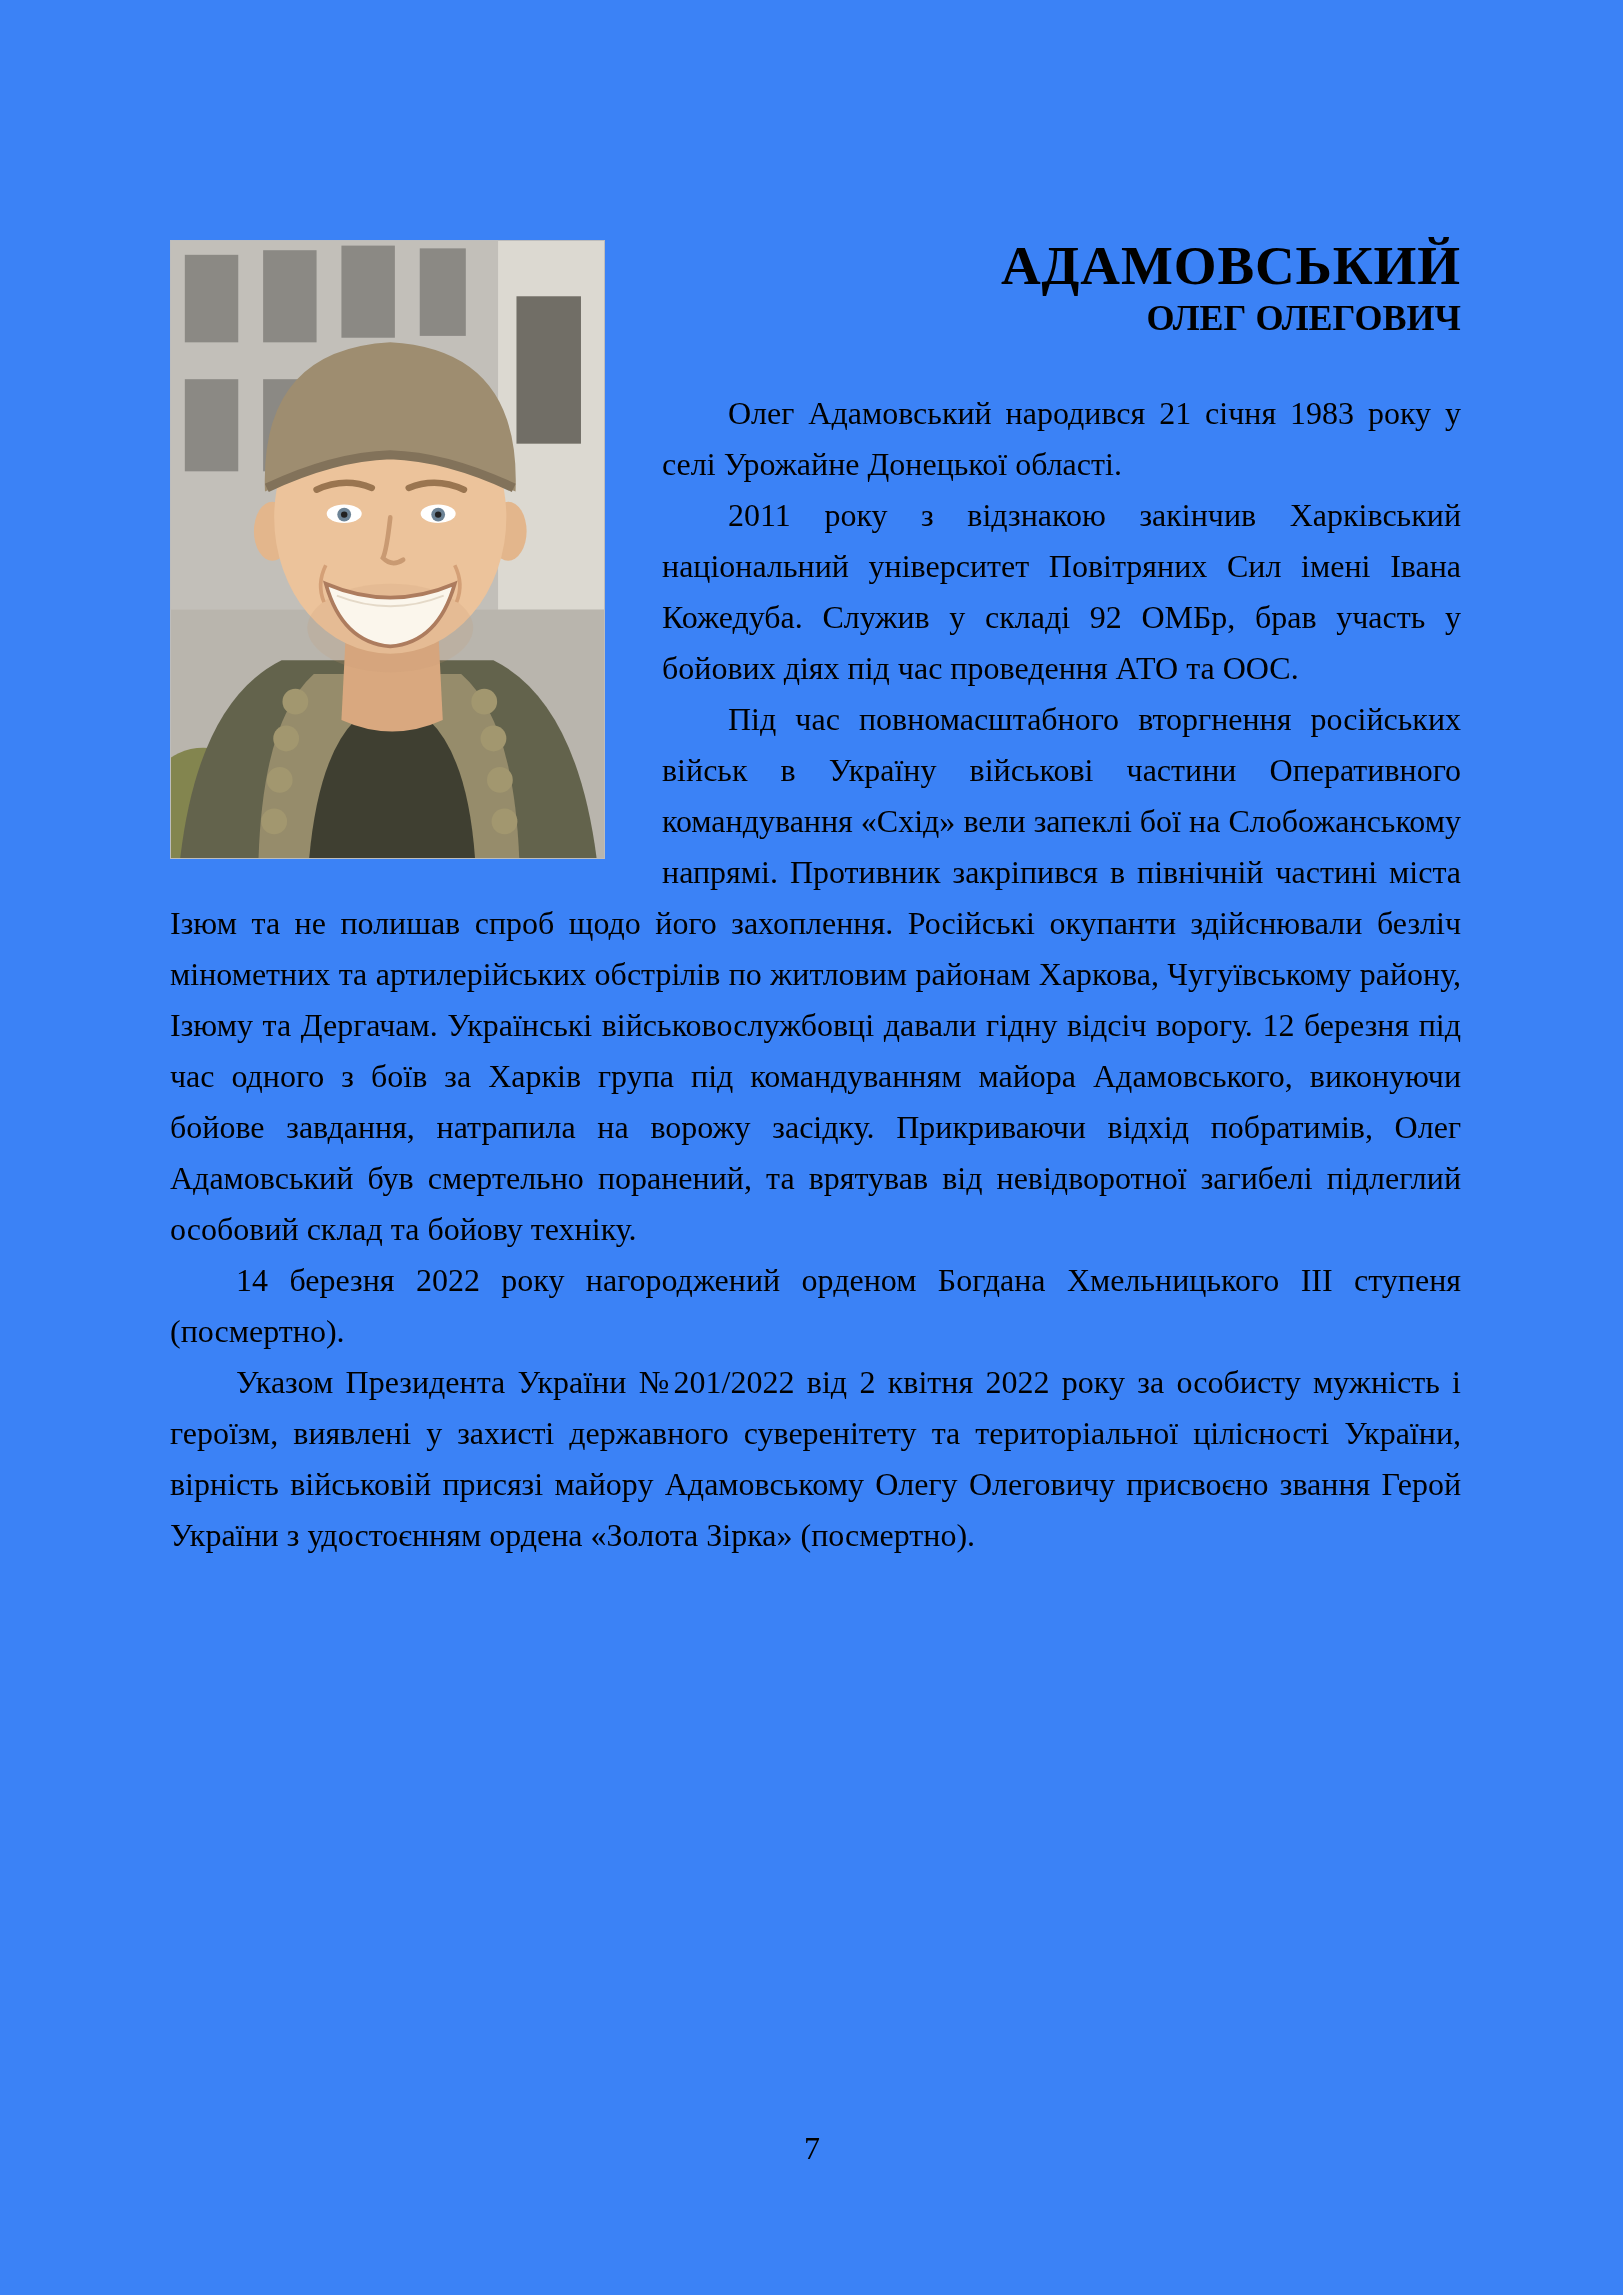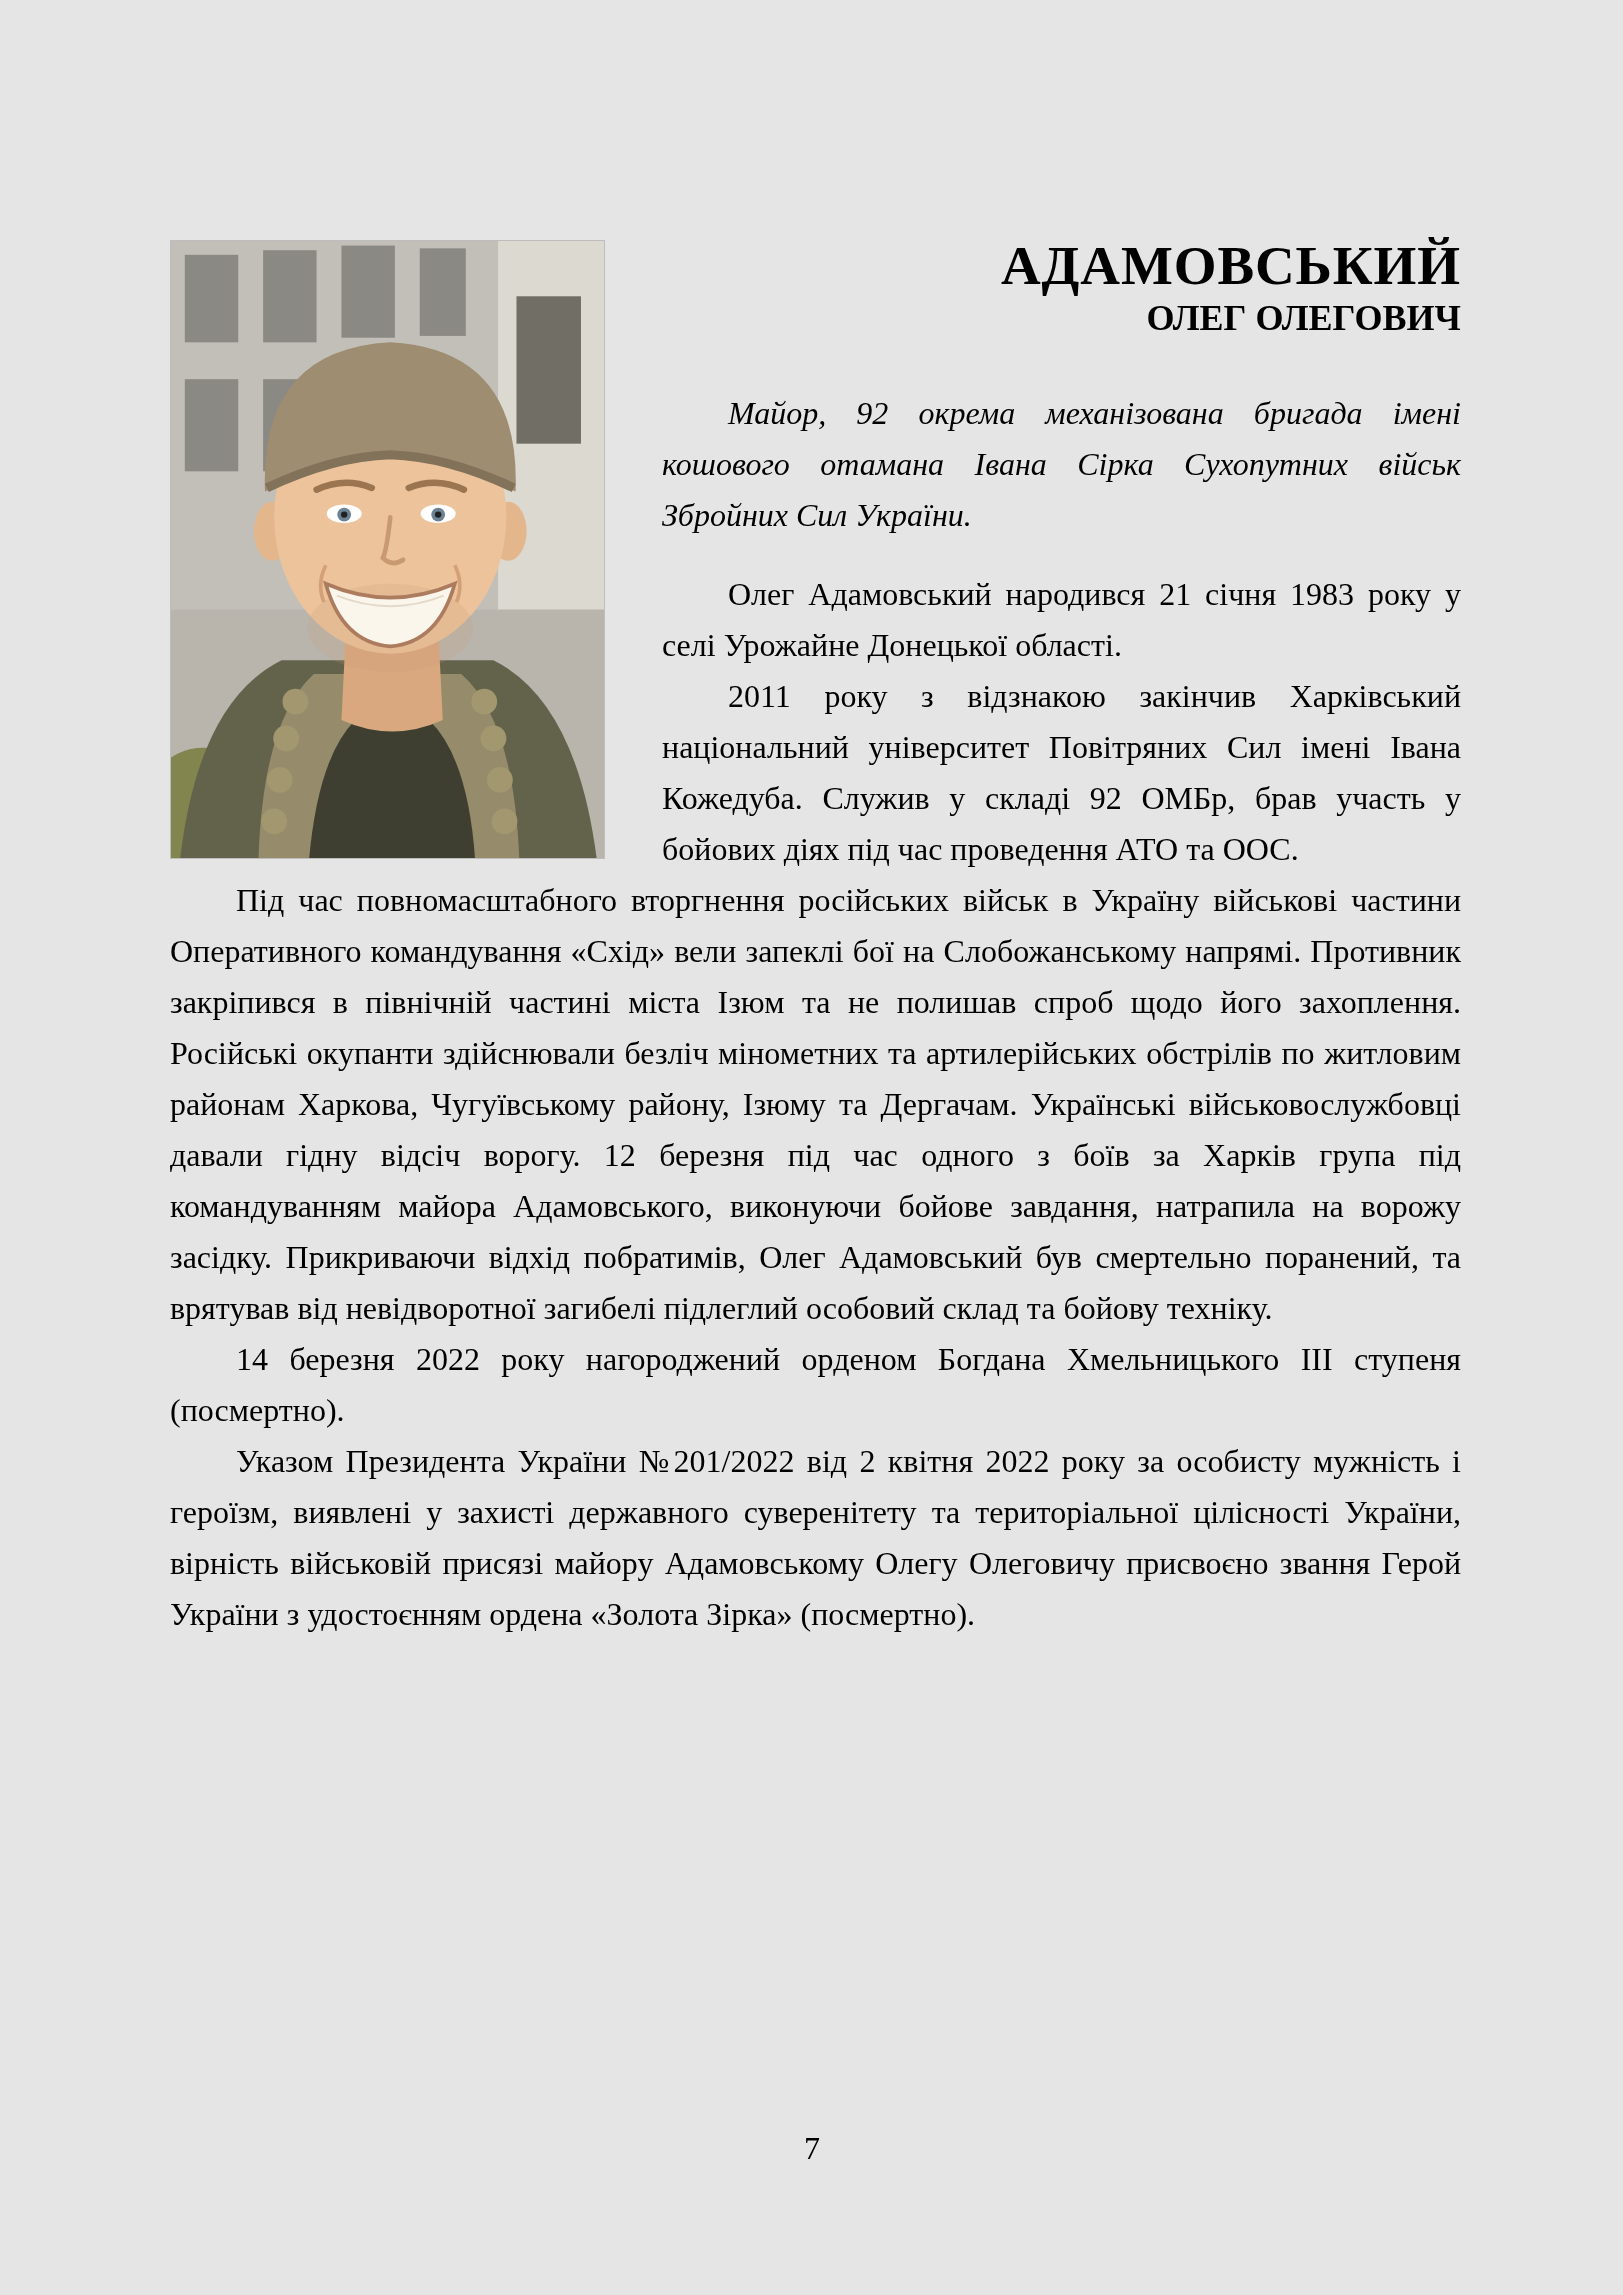--- a/index.html
+++ b/index.html
@@ -1,20 +1,20 @@
 <!DOCTYPE html>
 <html style="font-size:14.7px"><head>
 <meta charset="utf-8">
 <style>
   html, body { margin: 0; padding: 0; background: #ffffff; }
   .page {
     position: relative;
     width: 1624px;
     height: 2296px;
-    background: #e5e5e5;
+    background: #3b82f6;
     color: #000000;
     font-family: "Liberation Serif", "DejaVu Serif", serif;
     box-sizing: border-box;
     padding: 234px 163px 0 170px;
     overflow: hidden;
   }
   .photo-frame {
     float: left;
     width: 435px;
     margin: 5.5px 57px 14.7px 0;
@@ -124,21 +124,20 @@
       <path d="M 168 372 Q 238 402 308 372 Q 290 436 238 440 Q 186 436 168 372 Z" fill="#fbf6ec" stroke="#ad7c5e" stroke-width="4"></path>
       <path d="M 180 385 Q 238 408 296 385" stroke="#e4d9c8" stroke-width="2" fill="none"></path>
     </svg>
   </div>
 
   <div class="title-block">
     <div class="title-1">АДАМОВСЬКИЙ</div>
     <div class="title-2">ОЛЕГ ОЛЕГОВИЧ</div>
   </div>
 
-  <p class="lead">Майор, 92 окрема механізована бригада імені кошового отамана Івана Сірка Сухопутних військ Збройних Сил України.</p>
 
   <p class="par">Олег Адамовський народився 21 січня 1983 року у селі Урожайне Донецької області.</p>
   <p class="par">2011 року з відзнакою закінчив Харківський національний університет Повітряних Сил імені Івана Кожедуба. Служив у складі 92 ОМБр, брав участь у бойових діях під час проведення АТО та ООС.</p>
   <p class="par">Під час повномасштабного вторгнення російських військ в Україну військові частини Оперативного командування «Схід» вели запеклі бої на Слобожанському напрямі. Противник закріпився в північній частині міста Ізюм та не полишав спроб щодо його захоплення. Російські окупанти здійснювали безліч мінометних та артилерійських обстрілів по житловим районам Харкова, Чугуївському району, Ізюму та Дергачам. Українські військовослужбовці давали гідну відсіч ворогу. 12 березня під час одного з боїв за Харків група під командуванням майора Адамовського, виконуючи бойове завдання, натрапила на ворожу засідку. Прикриваючи відхід побратимів, Олег Адамовський був смертельно поранений, та врятував від невідворотної загибелі підлеглий особовий склад та бойову техніку.</p>
   <p class="par">14 березня 2022 року нагороджений орденом Богдана Хмельницького III ступеня (посмертно).</p>
   <p class="par">Указом Президента України №201/2022 від 2 квітня 2022 року за особисту мужність і героїзм, виявлені у захисті державного суверенітету та територіальної цілісності України, вірність військовій присязі майору Адамовському Олегу Олеговичу присвоєно звання Герой України з удостоєнням ордена «Золота Зірка» (посмертно).</p>
 
   <div class="page-number">7</div>
 </div>
 

